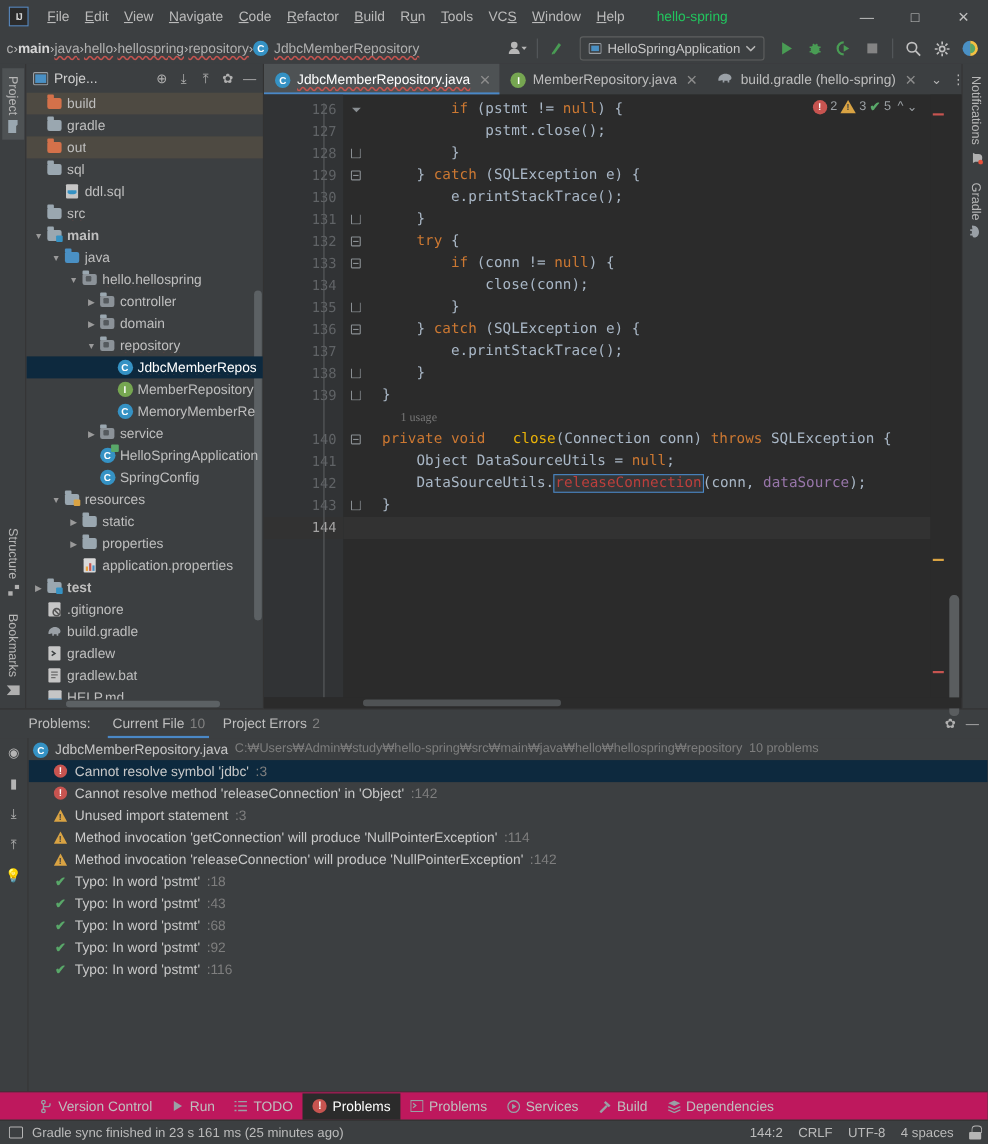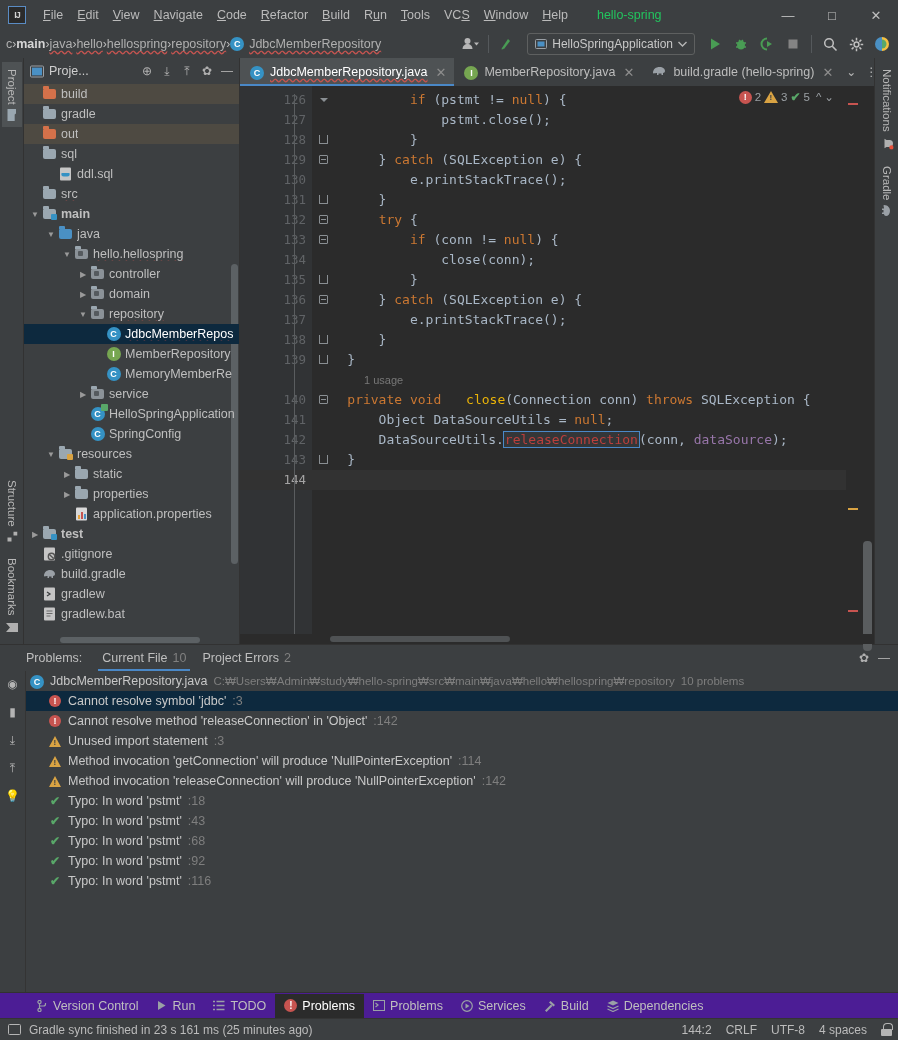--- a/index.html
+++ b/index.html
@@ -184,21 +184,21 @@
 
   .code {
     flex: 1 1 auto; position: relative; padding-top: 4px; overflow: hidden;
     font-family: "DejaVu Sans Mono", monospace; font-size: 13px; color: #a9b7c6;
   }
   .cline { height: 20px; line-height: 20px; white-space: pre; padding-left: 4px; }
   .cline.cur { background: #323232; }
   .kw { color: #cc7832; }
   .fn { color: #eab308; margin-left: 17px; }
   .fld-ref { color: #9876aa; }
-  .usage { color: #777777; font-size: 11px; font-family: Liberation Sans, sans-serif; }
+  .usage { color: #777777; font-size: 11px; font-family: Liberation Serif, serif; }
   .err-box {
     border: 1px solid #4a88c7; background: #343638; color: #bc3f3c; padding: 0 1px; margin: 0 -1px;
   }
 
   .stripe {
     width: 14px; flex: 0 0 14px; background: #2b2b2b; position: relative;
   }
   .stripe .mk { position: absolute; left: 2px; width: 10px; height: 2px; }
   .vscroll {
     width: 14px; flex: 0 0 14px; background: #2b2b2b; position: relative;
@@ -277,21 +277,21 @@
     width: 0; height: 0; border-left: 6px solid transparent; border-right: 6px solid transparent;
     border-bottom: 11px solid #d9a343; position: relative;
   }
   .sev-warn:after {
     content: "!"; position: absolute; left: -1.5px; top: 2px; font-size: 8px; color: #3c3f41; font-weight: bold;
   }
   .sev-typo { color: #59a869; font-size: 12px; font-weight: bold; line-height: 1; }
 
   
   .tw-bar {
-    height: 26px; flex: 0 0 26px; background: #4c1d95; display: flex; align-items: center;
+    height: 26px; flex: 0 0 26px; background: #be185d; display: flex; align-items: center;
     padding-left: 28px; border-top: 1px solid #323232; gap: 0;
   }
   .tw-item {
     display: flex; align-items: center; gap: 5px; padding: 4px 9px; font-size: 12.5px; color: #bfbfbf;
     height: 24px; white-space: nowrap;
   }
   .tw-item.active { background: #2b2b2b; }
   .tw-ico { color: #9aa0a6; font-size: 11px; display: inline-flex; }
 
   
@@ -695,20 +695,31 @@
           </div>
           <div class="trow" style="padding-left: 4px;">
             <span class="tw"></span>
             <span class="ico">
               <svg width="13" height="14" viewBox="0 0 13 14">
                 <rect x="1" y="0.5" width="11" height="13" rx="1" fill="#c6c6c6"></rect>
                 <path d="M3.5 4h6M3.5 6.5h6M3.5 9h4" stroke="#6b6b6b" stroke-width="1.1"></path>
               </svg>
             </span>
             <span class="tlabel">gradlew.bat</span>
+          </div>
+          <div class="trow" style="padding-left: 4px;">
+            <span class="tw"></span>
+            <span class="ico">
+              <svg width="14" height="14" viewBox="0 0 14 14">
+                <rect x="1" y="0.5" width="12" height="13" rx="1" fill="#c6c6c6"></rect>
+                <rect x="1" y="8" width="12" height="5.5" fill="#4a90c4"></rect>
+                <text x="7" y="12.6" font-size="5" fill="#fff" text-anchor="middle" font-family="sans-serif">MD</text>
+              </svg>
+            </span>
+            <span class="tlabel">HELP.md</span>
           </div>
         </div>
       <div class="hscroll">
           <div class="th"></div>
         </div>
     </div>
 
     <div class="editor-col">
       <div class="tabs">
         <div id="tabs" style="display: flex;">

